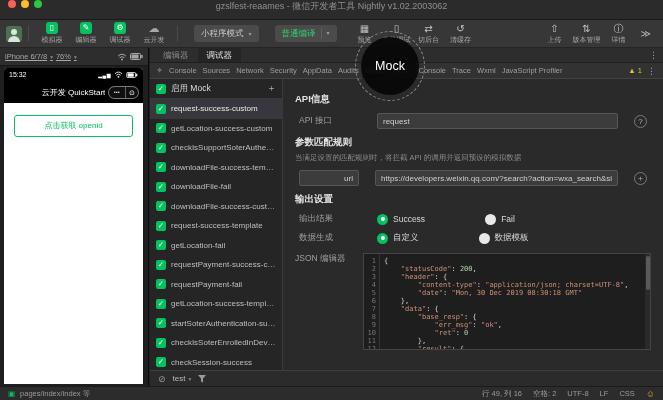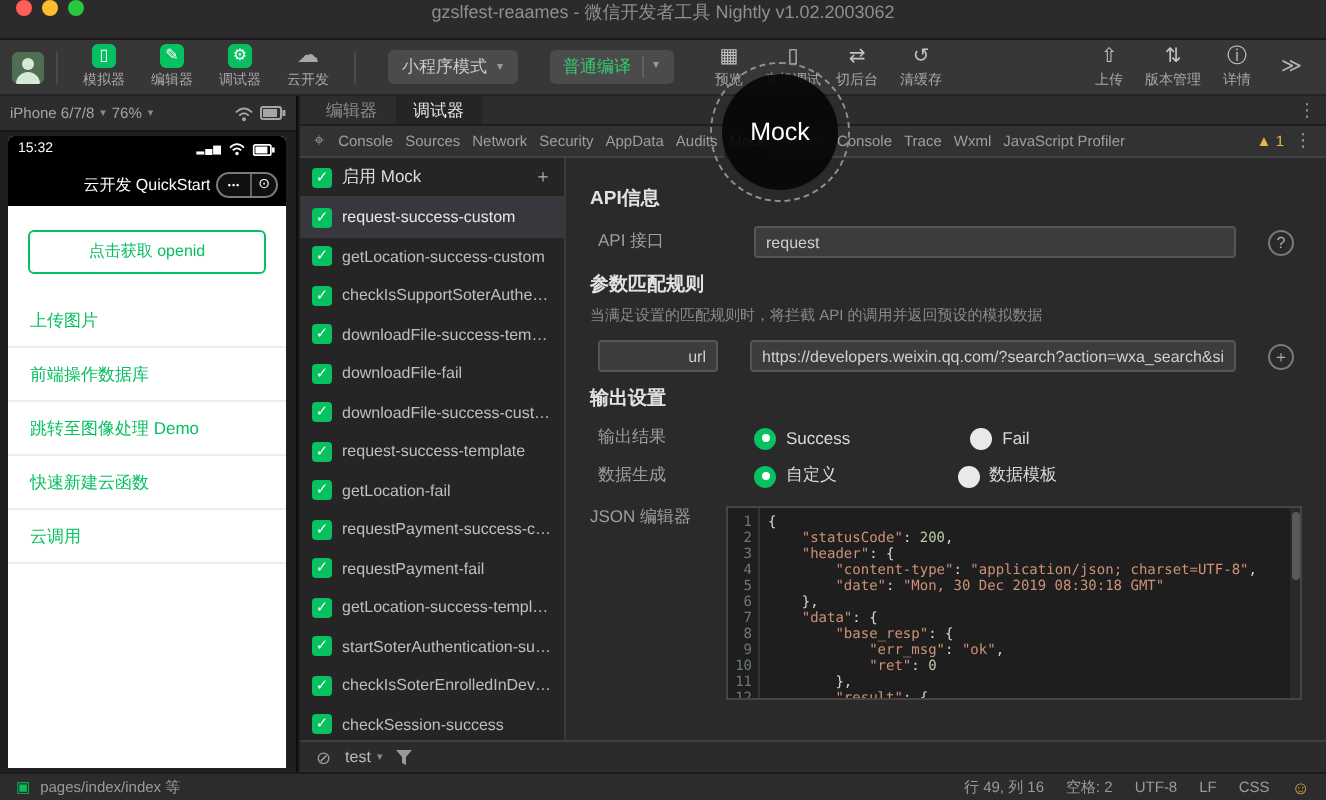--- a/index.html
+++ b/index.html
@@ -30,21 +30,21 @@
   .pill.compile .caret { border-left: 1px solid #5e5e5e; padding-left: 5px; height: 11px; line-height: 11px; }
   .pill.mode { margin-left: 10px; }
   .actions { display: flex; margin-left: 12px; }
   .action { display: flex; flex-direction: column; align-items: center; min-width: 32px; flex: 0 0 auto; }
   .action .ic { font-size: 10px; line-height: 11px; color: #c2c2c2; }
   .spacer { flex: 1; }
   .overflow { color: #b5b5b5; font-size: 10px; margin: 0 6px; }
 
   
   .sim { position: absolute; top: 48px; left: 0; width: 149px; bottom: 14px; background: #1f1f1f; border-right: 1px solid #0c0c0c; }
-  .devicebar { height: 18px; background: #2d2d2d; border-bottom: 1px solid #191919; display: flex; align-items: center; padding: 0 5px; gap: 3px; font-size: 7.5px; color: #a5a5a5; white-space: nowrap; }
+  .devicebar { height: 18px; background: #2d2d2d; border-bottom: 1px solid #191919; display: flex; align-items: center; padding: 0 5px; gap: 3px; font-size: 7.5px; color: #a5a5a5; white-space: nowrap; text-decoration: underline; }
   .devicebar .caret { font-size: 5.5px; color: #8a8a8a; }
   .devicebar .sp { flex: 1; }
   .phone { position: absolute; top: 20px; left: 4px; right: 5px; bottom: 2px; background: #ffffff; border-radius: 3px 3px 0 0; overflow: hidden; }
   .p-status { height: 13px; background: #000; color: #fff; display: flex; align-items: center; padding: 0 5px; font-size: 7px; gap: 3px; }
   .p-status .sp { flex: 1; }
   .p-status .sig { font-size: 5px; letter-spacing: 0.5px; }
   .p-nav { height: 22px; background: #000; position: relative; display: flex; align-items: center; justify-content: center; }
   .p-title { color: #fff; font-size: 8px; max-width: 86px; overflow: hidden; white-space: nowrap; }
   .capsule { position: absolute; right: 4px; top: 4.5px; width: 31px; height: 13px; border: 1px solid rgba(255,255,255,0.45); border-radius: 7px; display: flex; background: rgba(40,40,40,0.4); }
   .capsule .dots { flex: 1; color: #fff; font-size: 4.5px; text-align: center; line-height: 12px; letter-spacing: 0.5px; border-right: 1px solid rgba(255,255,255,0.35); }
@@ -230,27 +230,20 @@
       </div>
       <div class="p-nav">
         <span class="p-title">云开发 QuickStart</span>
         <span class="capsule">
           <span class="dots">•••</span>
           <span class="target">⊙</span>
         </span>
       </div>
       <div class="p-content">
         <div class="p-btn">点击获取 openid</div>
-        <div id="p-menu" class="p-menu">
-            <div class="p-item">上传图片</div>
-            <div class="p-item">前端操作数据库</div>
-            <div class="p-item">跳转至图像处理 Demo</div>
-            <div class="p-item">快速新建云函数</div>
-            <div class="p-item">云调用</div>
-          </div>
       </div>
     </div>
   </aside>
 
   <section class="dbg">
     <div class="pane-tabs">
       <span id="pane-tabs-mount" style="display:flex">
           <span class="ptab">编辑器</span>
           <span class="ptab active">调试器</span>
         </span>

